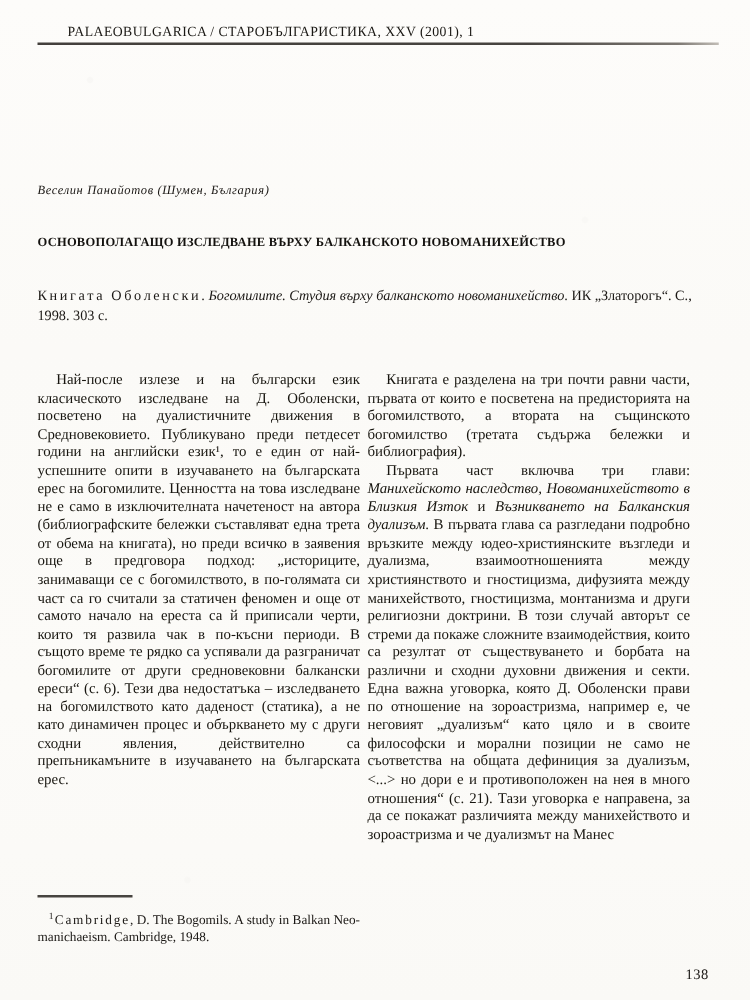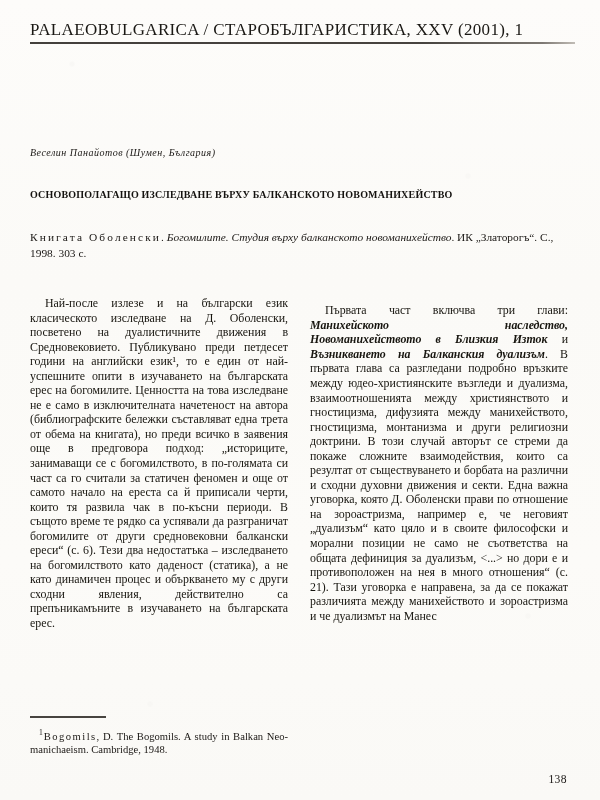--- a/index.html
+++ b/index.html
@@ -43,26 +43,27 @@
 
   
   .runhead-wrap {
     position: absolute;
     left: 30px;
     top: 20px;
     width: 548px;
   }
   .runhead {
     font-family: "Liberation Serif", "DejaVu Serif", serif;
-    font-size: 17px;
+    font-size: 11px;
     letter-spacing: .35px;
     white-space: nowrap;
     color: #1a1814;
     transform: scaleY(1.02);
     transform-origin: left bottom;
+    margin-left: 24px;
   }
   .runhead-rule {
     margin-top: 2px;
     height: 1.6px;
     width: 545px;
     background: linear-gradient(90deg, #2a2622 0%, #2e2a26 72%, #6b6660 94%, #b9b4ad 100%);
     opacity: .88;
   }
 
   
@@ -104,43 +105,41 @@
     text-align: center;
   }
 
   
   .columns {
     position: absolute;
     left: 30px;
     top: 296px;
     width: 540px;
     display: flex;
-    gap: 22px;
-    align-items: center;
+    gap: 6px;
   }
   .col {
     width: 258px;
   }
 
   p.body {
     margin: 0;
     font-size: 11.9px;
     line-height: 14.55px;
     text-align: justify;
     text-indent: 15px;
     color: #17150f;
     hyphens: manual;
     letter-spacing: -0.02px;
   }
   p.body + p.body {
     margin-top: 0;
   }
   p.body i {
     font-style: italic;
-    font-weight: bold;
   }
 
   
   .footnote-zone {
     position: absolute;
     left: 30px;
     top: 716px;
     width: 258px;
   }
   .footnote-rule {
@@ -194,24 +193,25 @@
 
   <div class="ref-block">
     <span class="ref-author">Книгата Оболенски</span><span>. </span><span class="ref-title">Богомилите. Студия върху балканското новоманихейство</span><span>. </span><span>ИК „Златорогъ“. С., 1998. 303 с.</span>
   </div>
 
   <div class="columns">
     <div class="col">
       <p class="body">Най-после излезе и на български език класическото изследване на Д. Оболенски, посветено на дуалистичните движения в Средновековието. Публикувано преди петдесет години на английски език¹, то е един от най-успешните опити в изучаването на българската ерес на богомилите. Ценността на това изследване не е само в изключителната начетеност на автора (библиографските бележки съставляват една трета от обема на книгата), но преди всичко в заявения още в предговора подход: „историците, занимаващи се с богомилството, в по-голямата си част са го считали за статичен феномен и още от самото начало на ереста са й приписали черти, които тя развила чак в по-късни периоди. В същото време те рядко са успявали да разграничат богомилите от други средновековни балкански ереси“ (с. 6). Тези два недостатъка – изследването на богомилството като даденост (статика), а не като динамичен процес и объркването му с други сходни явления, действително са препъникамъните в изучаването на българската ерес.</p>
     </div>
     <div class="col">
+      <p class="body">Книгата е разделена на три почти равни части, първата от които е посветена на предисторията на богомилството, а втората на същинското богомилство (третата съдържа бележки и библиография).</p>
       <p class="body">Първата част включва три глави: <i>Манихейското наследство, Новоманихейството в Близкия Изток</i> и <i>Възникването на Балканския дуализъм</i>. В първата глава са разгледани подробно връзките между юдео-християнските възгледи и дуализма, взаимоотношенията между християнството и гностицизма, дифузията между манихейството, гностицизма, монтанизма и други религиозни доктрини. В този случай авторът се стреми да покаже сложните  взаимодействия, които са резултат от съществуването и борбата на различни и сходни духовни движения и секти. Една важна уговорка, която Д. Оболенски прави по отношение на зороастризма, например е, че неговият „дуализъм“  като цяло и в своите философски и морални позиции не само не съответства на общата дефиниция за дуализъм, &lt;...&gt; но дори е и противоположен на нея в много отношения“ (с. 21). Тази уговорка е направена, за да се покажат различията между манихейството и зороастризма и че дуализмът на Манес</p>
     </div>
   </div>
 
   <div class="footnote-zone">
     <div class="footnote-rule"></div>
-    <p class="footnote"><span class="fn-marker">1</span><span class="fn-name">Bogomils</span><span>, D. The Bogomils. A study in Balkan Neo-manichaeism. Cambridge, 1948.</span></p>
+    <p class="footnote"><span class="fn-marker">1</span><span class="fn-name">Cambridge</span><span>, D. The Bogomils. A study in Balkan Neo-manichaeism. Cambridge, 1948.</span></p>
   </div>
 
   <div class="folio">138</div>
 
 </div>
 
 </body></html>

